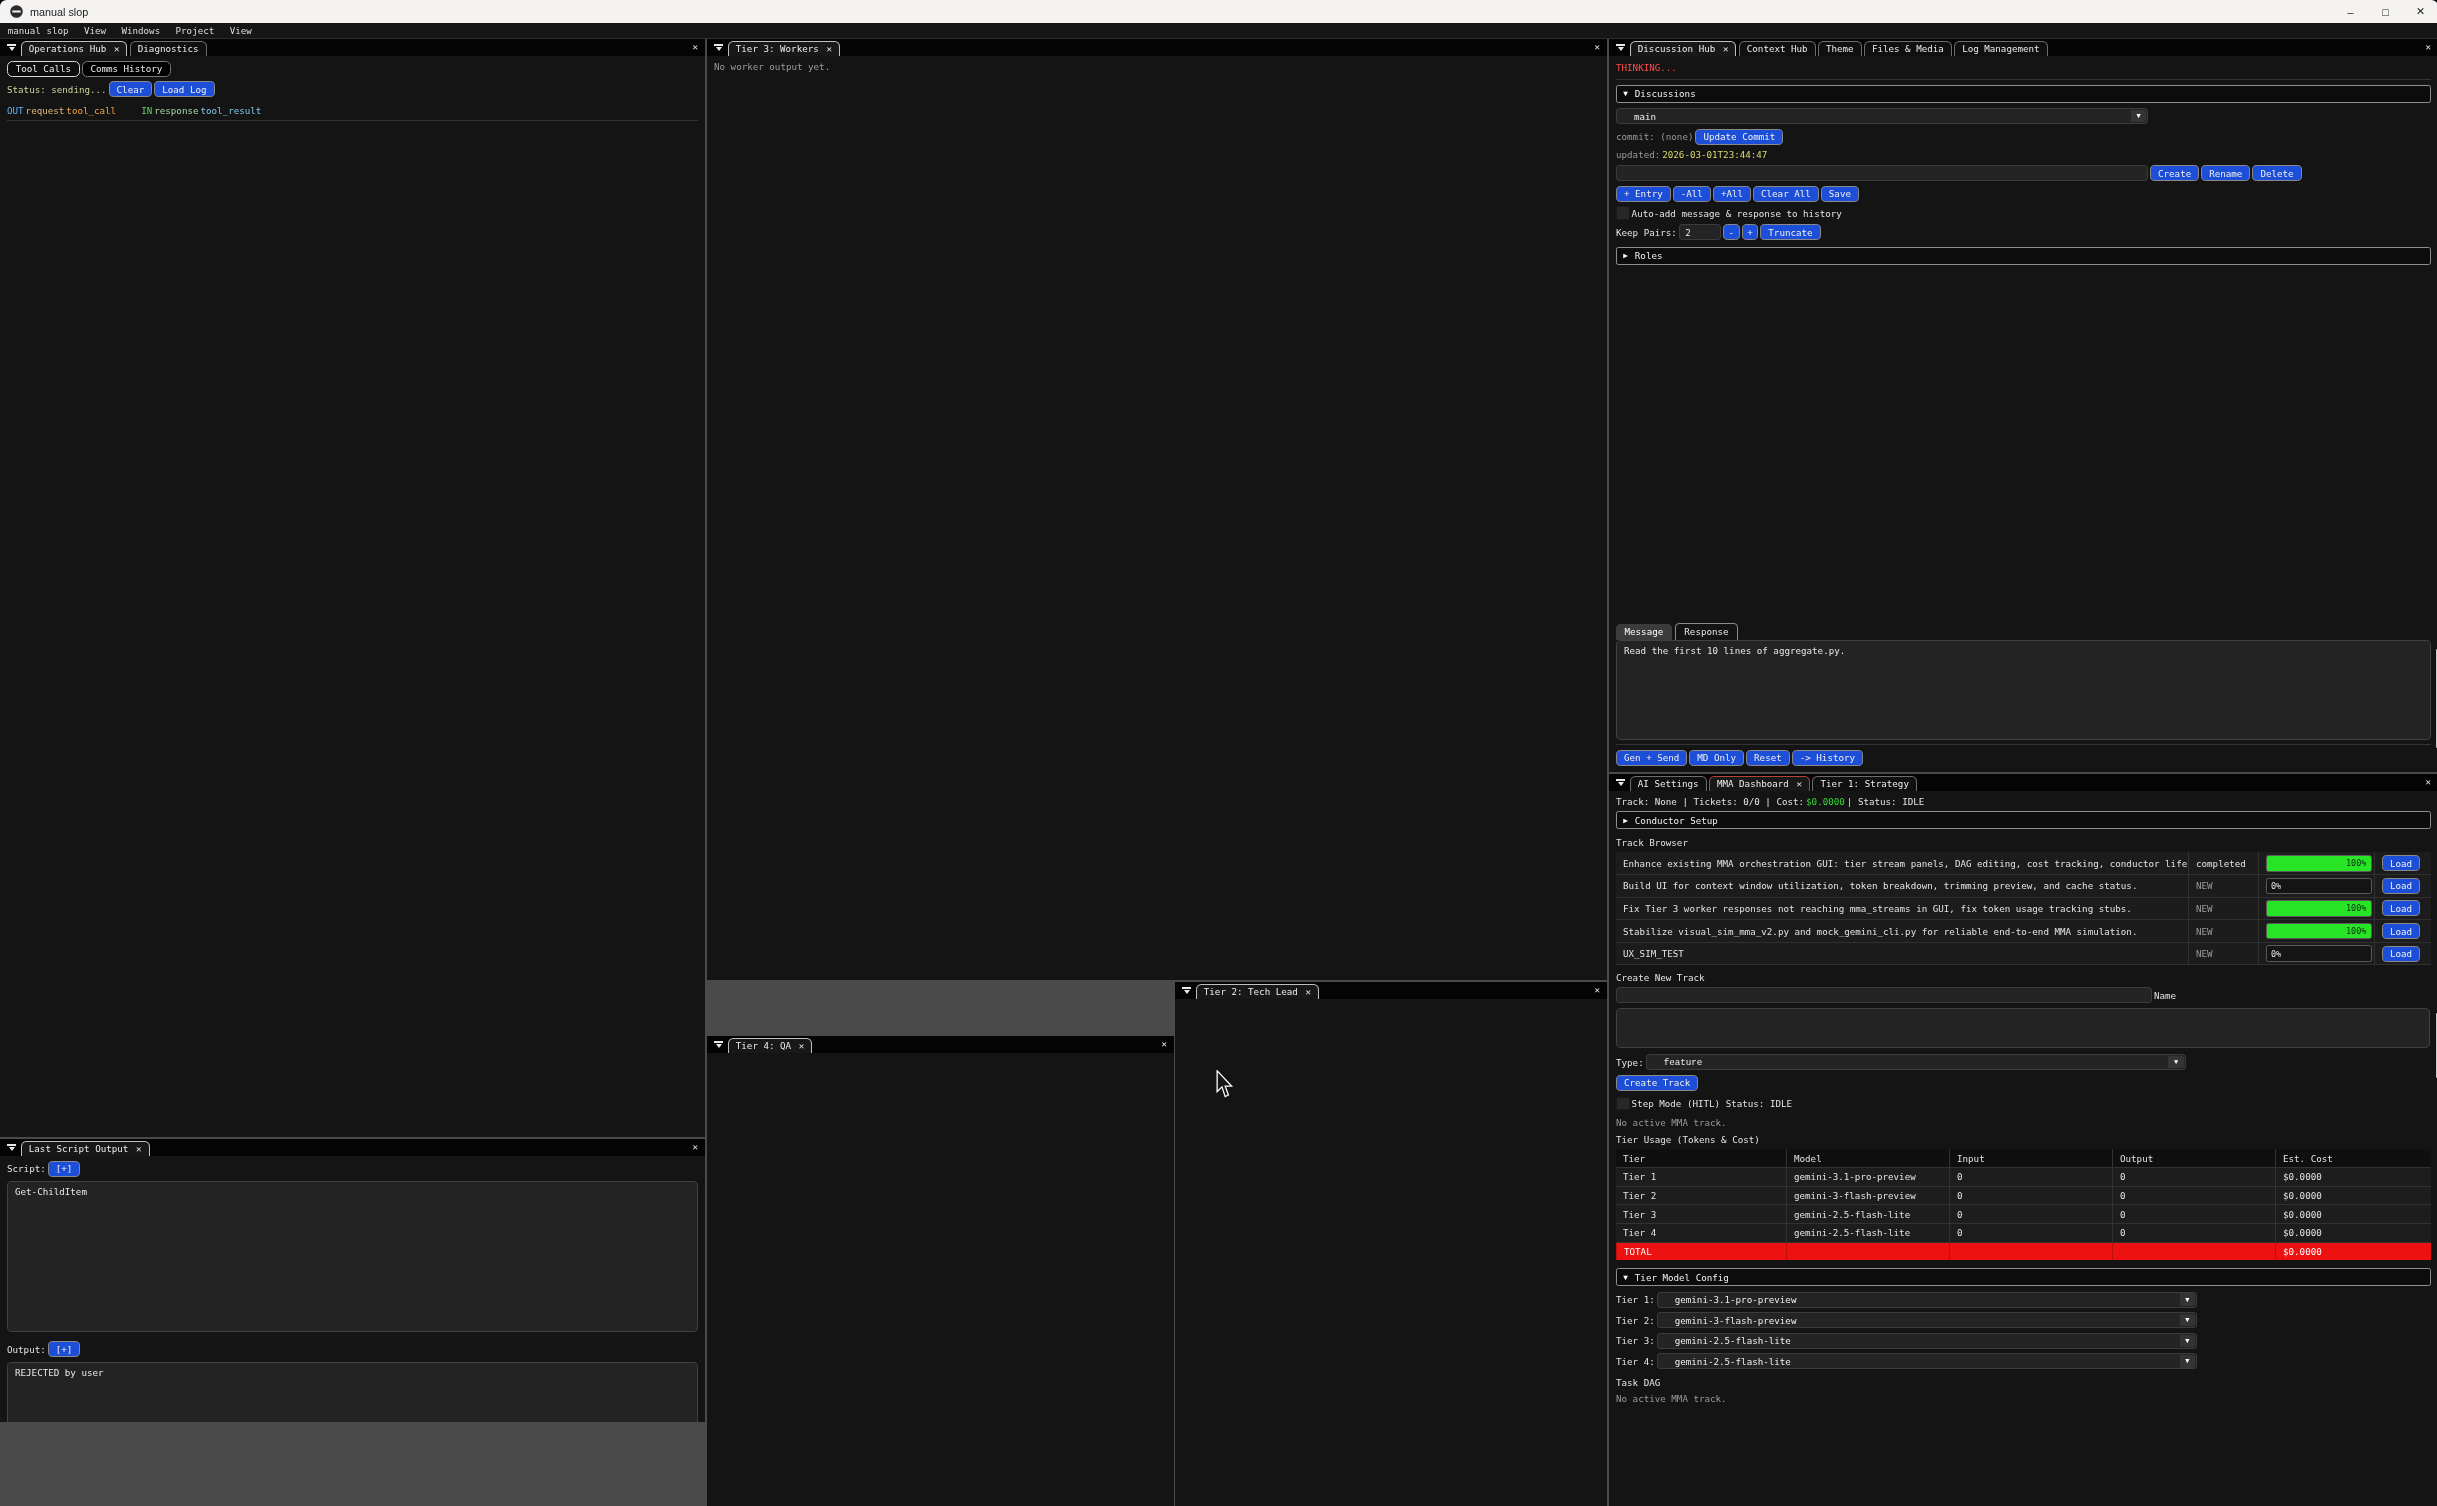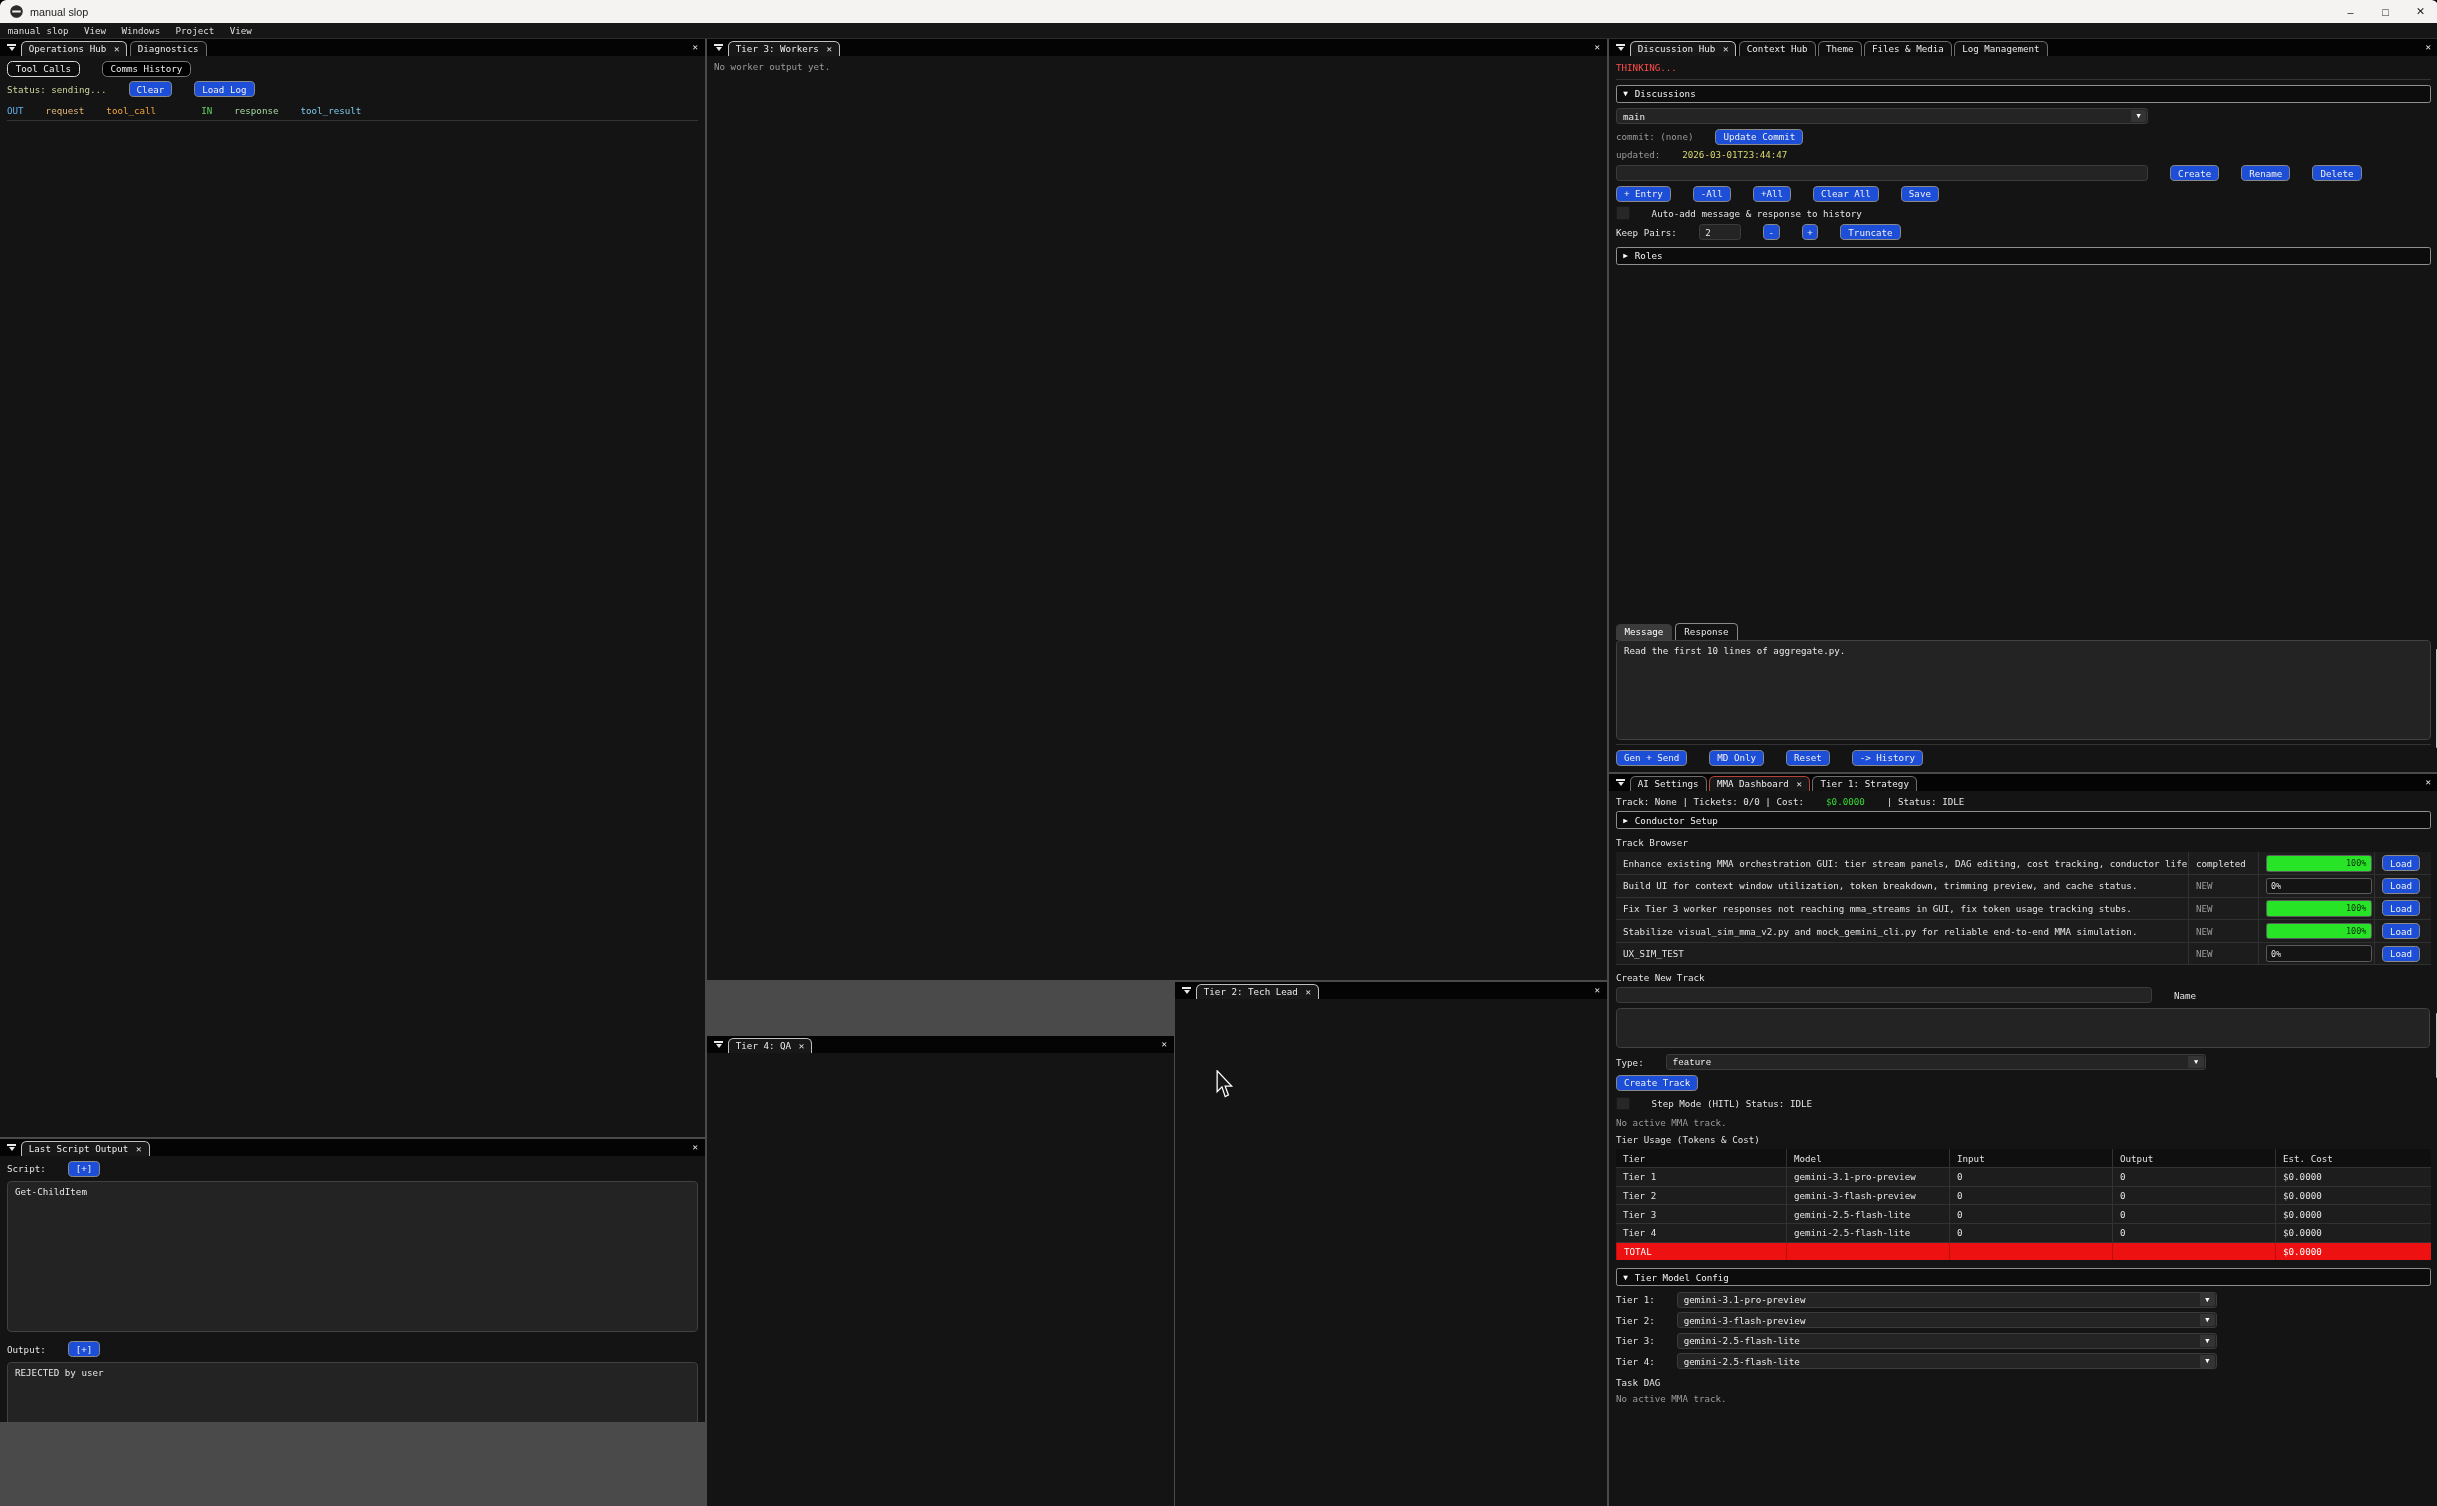--- a/index.html
+++ b/index.html
@@ -25,32 +25,32 @@
   .dcol .tri{width:0;height:0;border-left:3.9px solid transparent;border-right:3.9px solid transparent;border-top:4.6px solid #e9e9e9;}
   .dock-tab{display:flex;align-items:center;gap:7.7px;padding:0 7px;margin:1.5px 2.3px 0 0;
             border:0.8px solid #6d6d6d;border-bottom:none;border-radius:5.4px 5.4px 0 0;background:#101010;color:#ececec;white-space:nowrap;}
   .dock-tab.sel{background:#181818;border-color:#c0c0c0;}
   .dock-tab.red{border-color:#b5433c;}
   .tab-x{color:#e6e6e6;}
   .bar-x{position:absolute;right:7px;top:1.5px;color:#ededed;}
   .content{position:relative;padding:4.6px 7px;height:calc(100% - 17px);box-sizing:border-box;}
 
   
-  .row{display:flex;align-items:center;gap:22px;margin-bottom:4.6px;}
+  .row{display:flex;align-items:center;gap:2px;margin-bottom:4.6px;}
   .btn{display:inline-flex;align-items:center;justify-content:center;background:#1d4ed8;border:0.8px solid #8a8a8a;
        border-radius:4.6px;padding:1.5px 7px;color:#f0f0f0;white-space:nowrap;flex:none;}
   .tabbtn{display:inline-flex;align-items:center;background:#000000;border:0.8px solid #777;
           border-radius:5.4px;padding:1.5px 7.7px;color:#ececec;}
   .tabbtn.sel{border-color:#d8d8d8;background:#0d0d0d;}
   .input{background:#242424;border:0.8px solid #3b3b3b;border-radius:3.1px;height:16px;box-sizing:border-box;
          color:#e8e8e8;font:inherit;padding:0 5.4px;}
   .ta{display:block;background:#232323;border:0.8px solid #424242;border-radius:4.6px;color:#e8e8e8;
       font:inherit;padding:3.9px 7px;resize:none;box-sizing:border-box;}
   .combo{display:flex;align-items:center;background:#242424;border:0.8px solid #3b3b3b;border-radius:3.1px;
-         height:16px;box-sizing:border-box;color:#efefef;position:relative;padding:0 20px 0 6px;white-space:nowrap;}
+         height:16px;box-sizing:border-box;color:#efefef;position:relative;padding:0 20px 0 17px;white-space:nowrap;}
   .carrow{position:absolute;right:0.8px;top:0.8px;bottom:0.8px;width:15.4px;background:#343434;border-radius:0 2.3px 2.3px 0;
           display:flex;align-items:center;justify-content:center;font-size:7px;color:#fff;}
   .chk{width:11.6px;height:11.6px;background:#272727;border:0.8px solid #191919;border-radius:1.5px;flex:none;}
   .cheader{display:flex;align-items:center;gap:7px;background:#0c0c0c;border:0.8px solid #8f8f8f;border-radius:2.3px;
            height:16px;padding:0 6.2px;color:#f2f2f2;}
   .cheader .arr{font-size:7.7px;color:#fff;}
   .hsep{border-top:0.8px solid #333;margin:4.6px 0;}
   .dim{color:#9a9a9a;}
 
   

